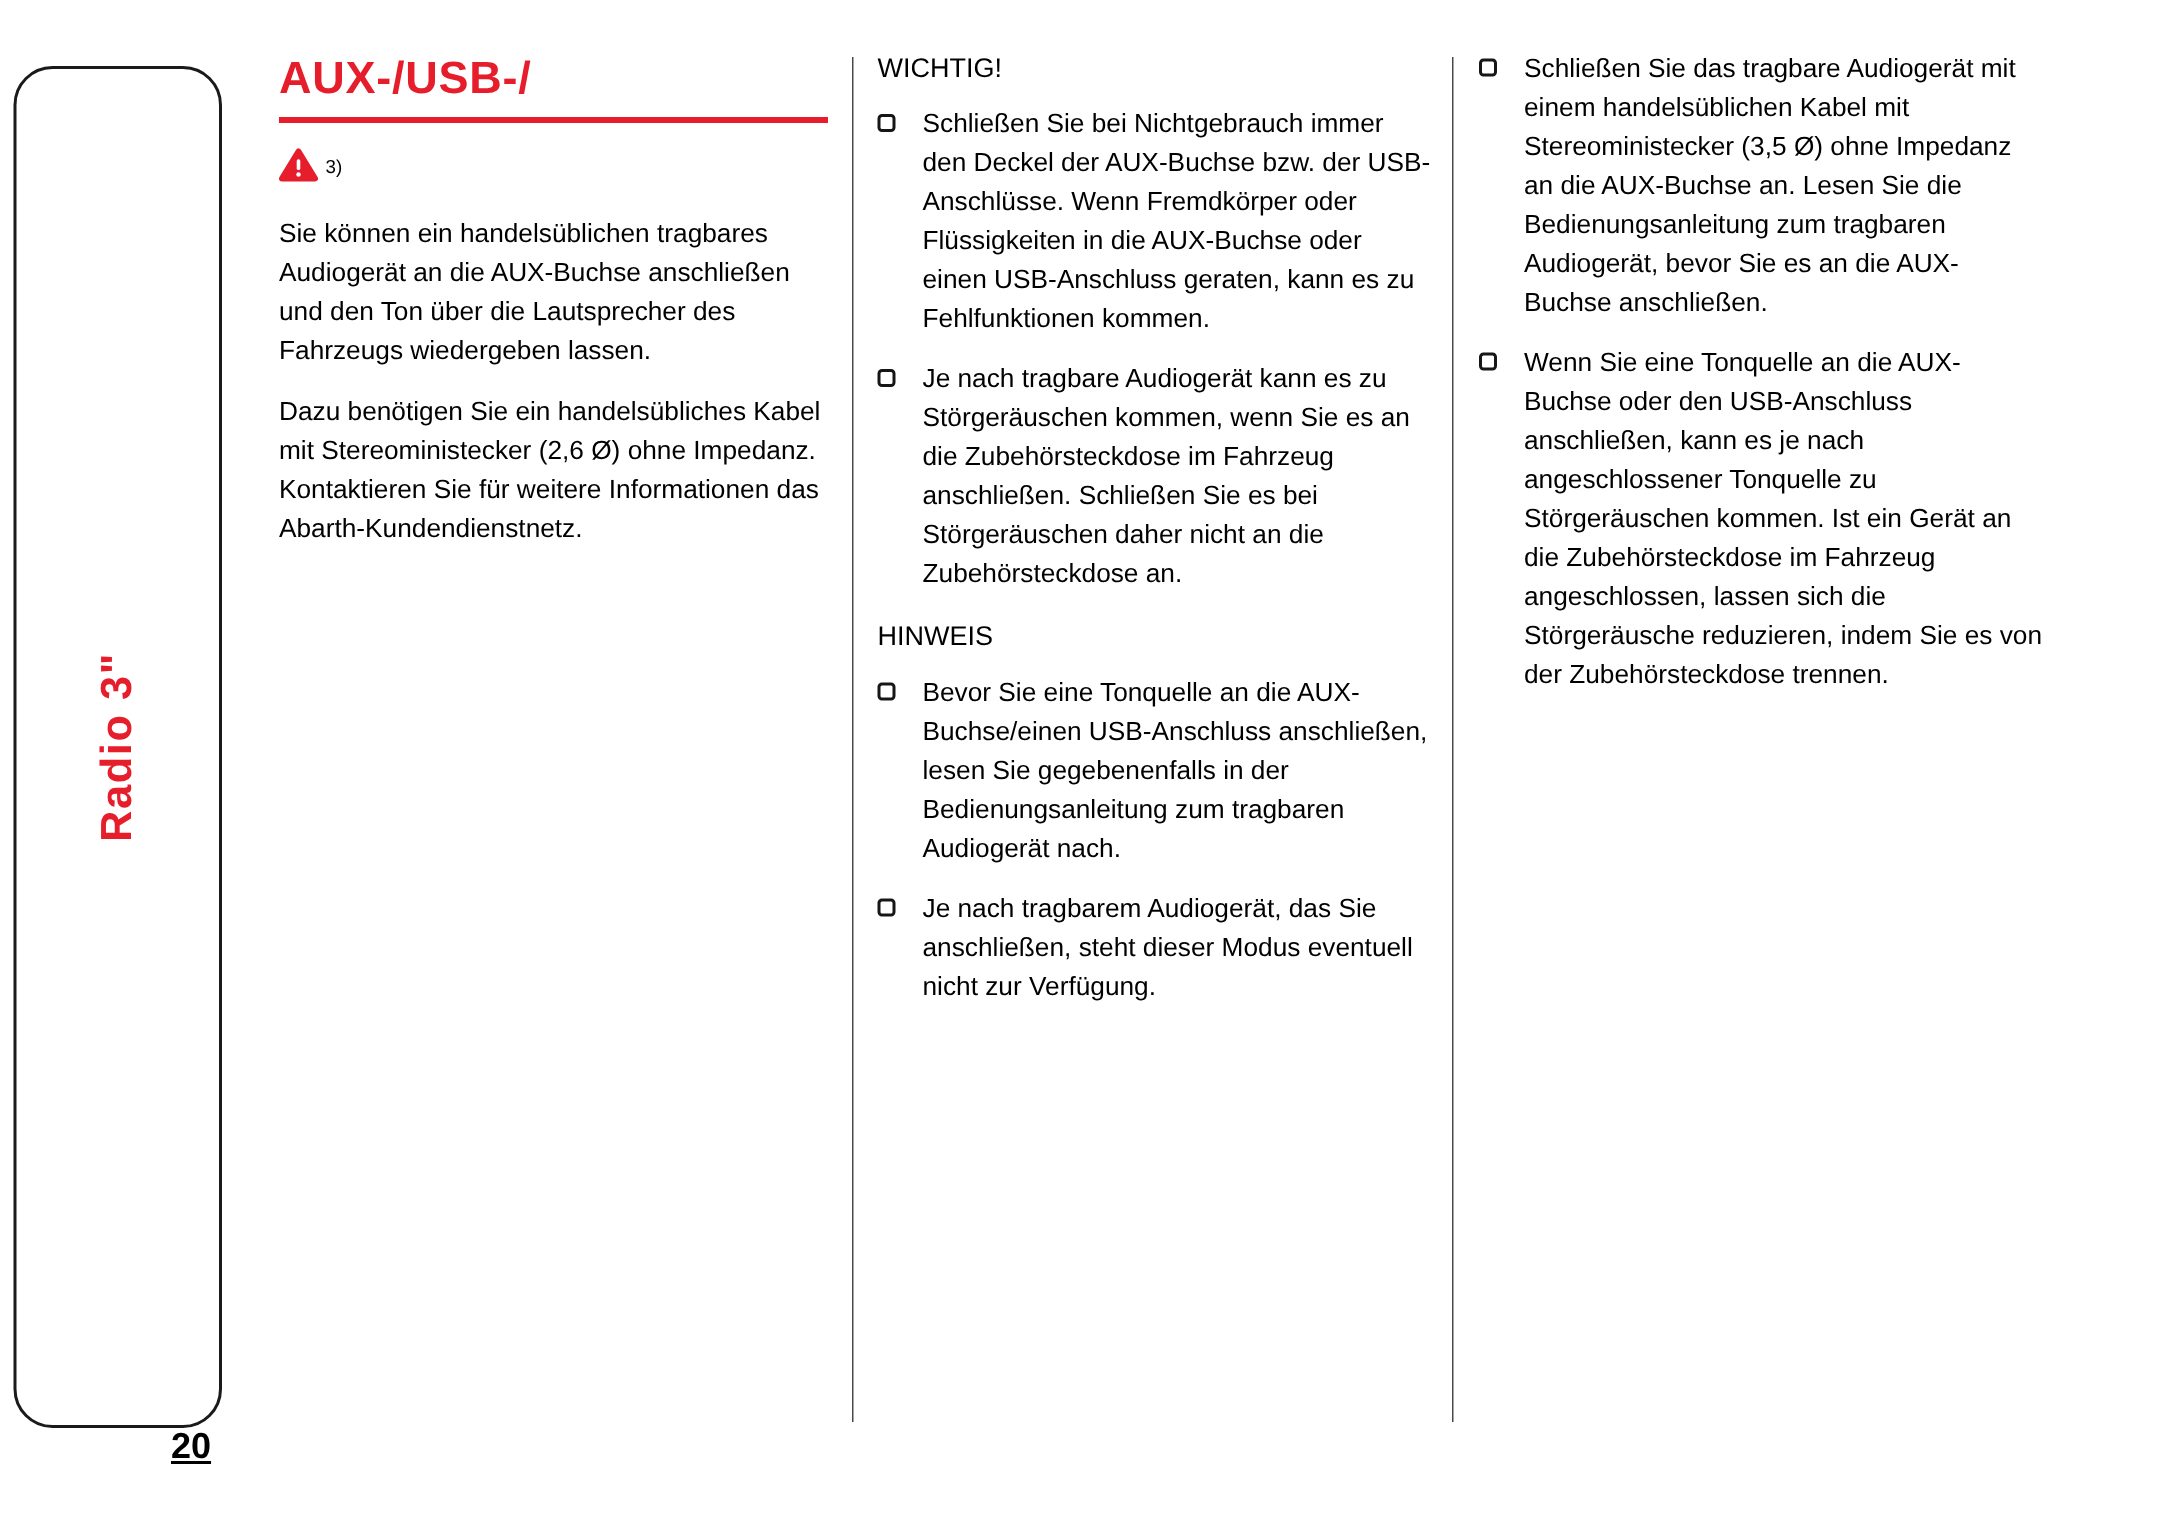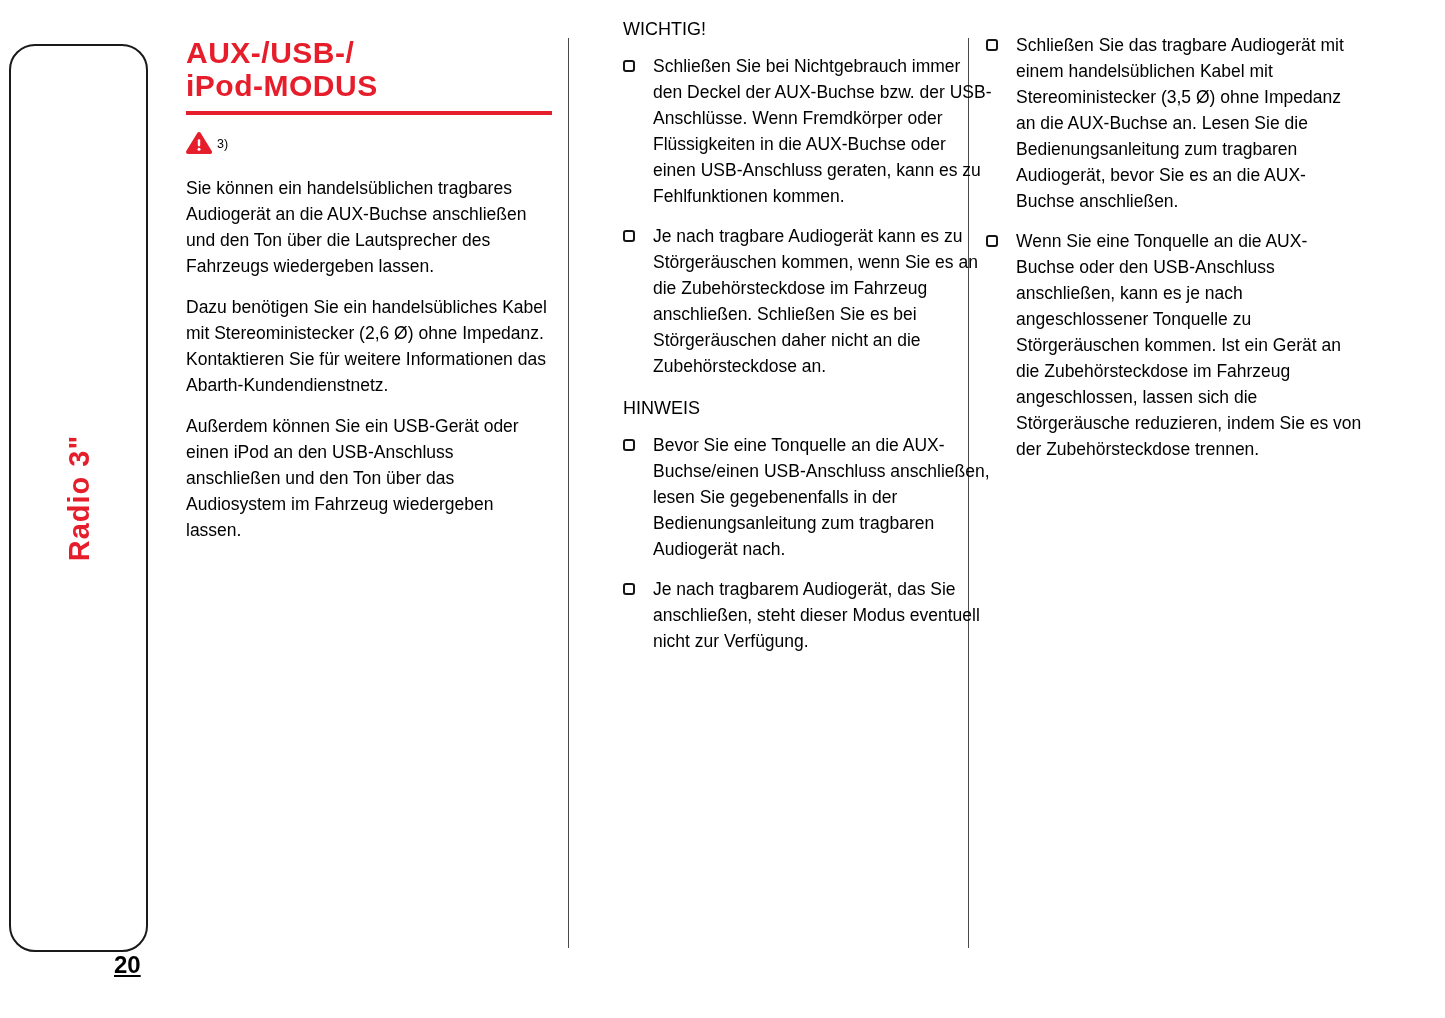--- a/index.html
+++ b/index.html
@@ -14,21 +14,21 @@
                  border: 2px solid #1a1a1a; border-radius: 26px; }
   .tab-label { position: absolute; left: 50%; top: 50%;
                transform: translate(-50%, -50%) rotate(-90deg);
                white-space: nowrap; color: var(--red); font-weight: bold;
                font-size: 29px; letter-spacing: 1px; }
   .page-number { position: absolute; left: 114px; top: 951px; font-weight: bold; font-size: 24px; text-decoration: underline; }
 
   
   .col { position: absolute; top: 36px; font-size: 17.5px; line-height: 26px; }
   .col1 { left: 186px; width: 366px; }
-  .col2 { left: 585px; width: 370px; top: 16px; margin-left: 38px; }
+  .col2 { left: 585px; width: 370px; top: 32px; }
   .col3 { left: 986px; width: 376px; top: 32px; }
 
   .divider { position: absolute; top: 38px; width: 1px; height: 910px; background: #4a4a4a; }
   .d1 { left: 568px; }
   .d2 { left: 968px; }
 
   
   .title { color: var(--red); font-size: 30px; font-weight: bold; line-height: 33px; letter-spacing: 0.5px; }
   .title-rule { height: 4px; background: var(--red); margin-top: 9px; width: 100%; }
   .warn-row { display: flex; align-items: flex-start; gap: 5px; margin: 16px 0 20px; }
@@ -54,36 +54,34 @@
     <span class="tab-label">Radio 3"</span>
   </div>
   <div class="page-number">20</div>
 
   <div class="divider d1"></div>
   <div class="divider d2"></div>
 
   <div class="col col1">
     <h1 class="title">
       <span>AUX-/USB-/</span><br>
-      <span>iPod-MODUS</span>
     </h1>
     <div class="title-rule"></div>
 
     <div class="warn-row">
       <svg class="warn-icon" viewBox="0 0 26 24" aria-hidden="true">
         <path class="warn-tri" d="M13 3 L24 21 H2 Z"></path>
         <rect x="11.8" y="8.2" width="2.4" height="7.2" rx="1.1" fill="#ffffff"></rect>
         <circle cx="13" cy="18.3" r="1.5" fill="#ffffff"></circle>
       </svg>
       <span class="warn-ref">3)</span>
     </div>
 
     <p class="para">Sie können ein handelsüblichen tragbares Audiogerät an die AUX-Buchse anschließen und den Ton über die Lautsprecher des Fahrzeugs wiedergeben lassen.</p>
     <p class="para">Dazu benötigen Sie ein handelsübliches Kabel mit Stereoministecker (2,6 Ø) ohne Impedanz. Kontaktieren Sie für weitere Informationen das Abarth-Kundendienstnetz.</p>
-    <p class="para">Außerdem können Sie ein USB-Gerät oder einen iPod an den USB-Anschluss anschließen und den Ton über das Audiosystem im Fahrzeug wiedergeben lassen.</p>
   </div>
 
   <div class="col col2">
     <div class="sec-heading">WICHTIG!</div>
 
     <div class="bullet-item">
       <span class="bullet-sq"></span>
       <span class="bullet-text">Schließen Sie bei Nichtgebrauch immer den Deckel der AUX-Buchse bzw. der USB-Anschlüsse. Wenn Fremdkörper oder Flüssigkeiten in die AUX-Buchse oder einen USB-Anschluss geraten, kann es zu Fehlfunktionen kommen.</span>
     </div>
     <div class="bullet-item">

